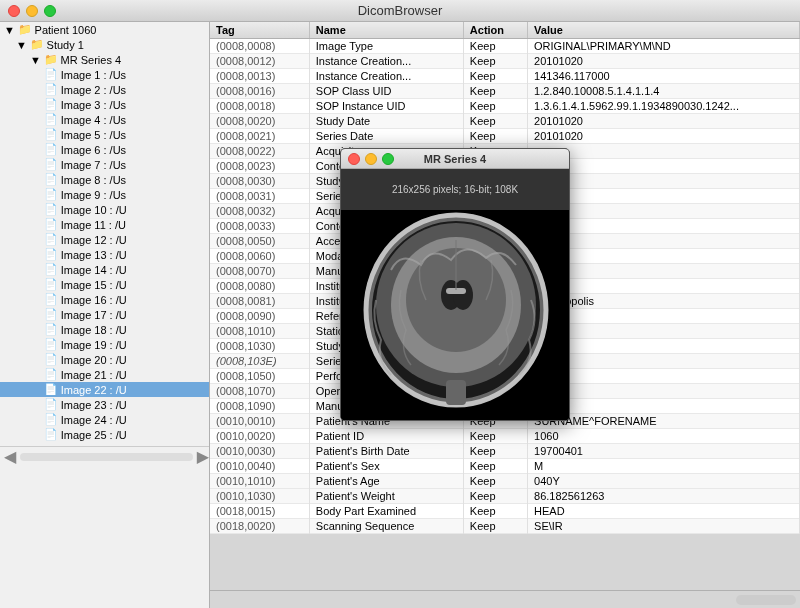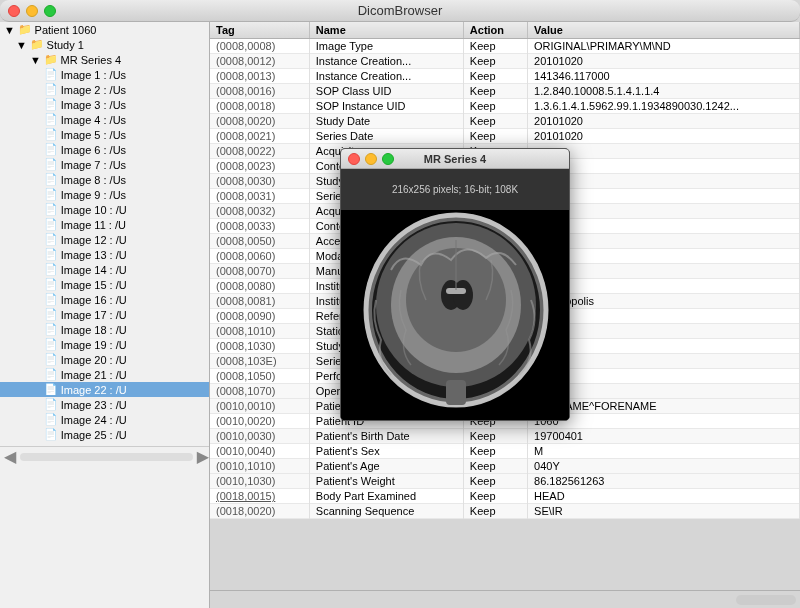--- a/index.html
+++ b/index.html
@@ -13,21 +13,20 @@
     }
     
     .title-bar {
       height: 22px;
       background: linear-gradient(to bottom, #ebebeb, #d0d0d0);
       border-bottom: 1px solid #b0b0b0;
       display: flex;
       align-items: center;
       justify-content: center;
       position: relative;
-      border-radius: 9px;
     }
     .title-bar-buttons {
       position: absolute;
       left: 8px;
       display: flex;
       gap: 6px;
       align-items: center;
     }
     .tb-btn {
       width: 12px; height: 12px;
@@ -460,37 +459,43 @@
               <td>Keep</td>
               <td></td>
             </tr>
             <tr style="background: rgb(255, 255, 255);">
               <td style="color: rgb(85, 85, 85);">(0008,1030)</td>
               <td>Study D...</td>
               <td>Keep</td>
               <td>IN</td>
             </tr>
             <tr style="background: rgb(248, 248, 248);">
-              <td style="color: rgb(85, 85, 85);">(0008,103E)</td>
+              <td style="color: rgb(85, 85, 85); font-style: italic;">(0008,103E)</td>
               <td>Series D...</td>
               <td>Keep</td>
               <td></td>
             </tr>
             <tr style="background: rgb(255, 255, 255);">
               <td style="color: rgb(85, 85, 85);">(0008,1050)</td>
               <td>Perform...</td>
               <td>Keep</td>
               <td></td>
             </tr>
             <tr style="background: rgb(248, 248, 248);">
               <td style="color: rgb(85, 85, 85); margin-left: 20px;">(0008,1070)</td>
               <td>Operator...</td>
               <td>Keep</td>
               <td>les</td>
             </tr>
+            <tr style="background: rgb(255, 255, 255);">
+              <td style="color: rgb(85, 85, 85);">(0008,1090)</td>
+              <td>Manufac...</td>
+              <td>Keep</td>
+              <td>e</td>
+            </tr>
             <tr style="background: rgb(248, 248, 248);">
               <td style="color: rgb(85, 85, 85);">(0010,0010)</td>
               <td>Patient's Name</td>
               <td>Keep</td>
               <td>SURNAME^FORENAME</td>
             </tr>
             <tr style="background: rgb(255, 255, 255);">
               <td style="color: rgb(85, 85, 85);">(0010,0020)</td>
               <td>Patient ID</td>
               <td>Keep</td>
@@ -514,21 +519,21 @@
               <td>Keep</td>
               <td>040Y</td>
             </tr>
             <tr style="background: rgb(248, 248, 248);">
               <td style="color: rgb(85, 85, 85);">(0010,1030)</td>
               <td>Patient's Weight</td>
               <td>Keep</td>
               <td>86.182561263</td>
             </tr>
             <tr style="background: rgb(255, 255, 255);">
-              <td style="color: rgb(85, 85, 85); text-decoration: underline;">(0018,0015)</td>
+              <td style="color: rgb(85, 85, 85);">(0018,0015)</td>
               <td>Body Part Examined</td>
               <td>Keep</td>
               <td>HEAD</td>
             </tr>
             <tr style="background: rgb(248, 248, 248);">
               <td style="color: rgb(85, 85, 85);">(0018,0020)</td>
               <td>Scanning Sequence</td>
               <td>Keep</td>
               <td>SE\IR</td>
             </tr>

